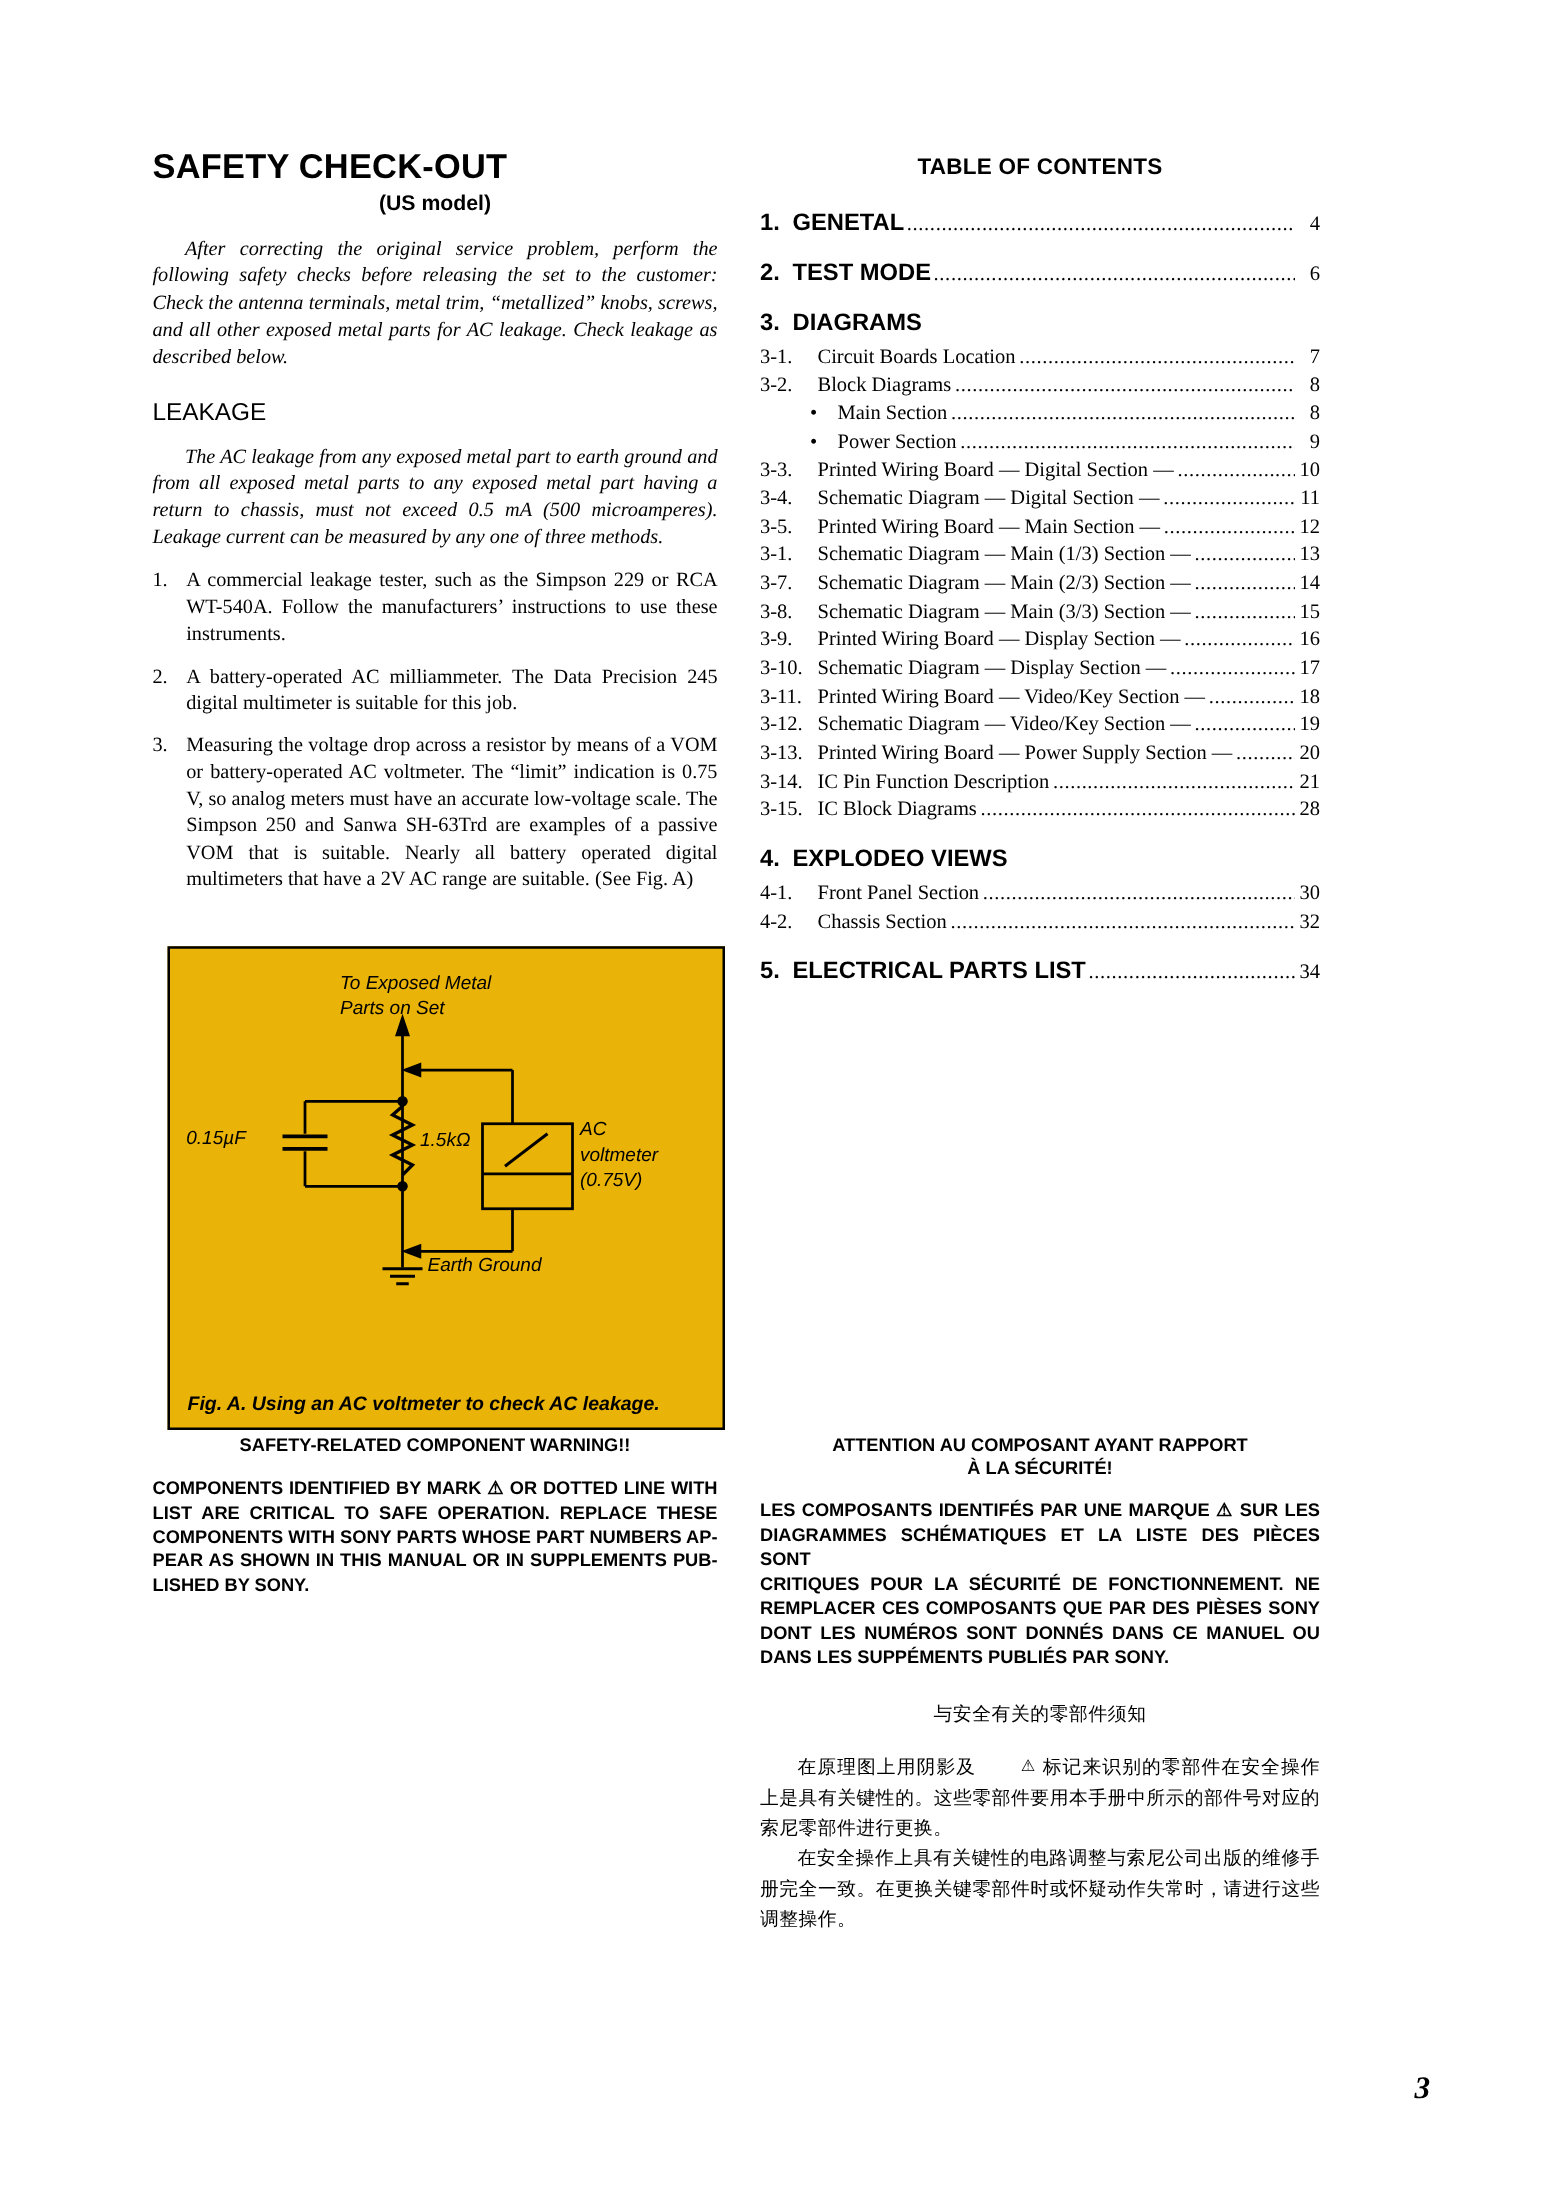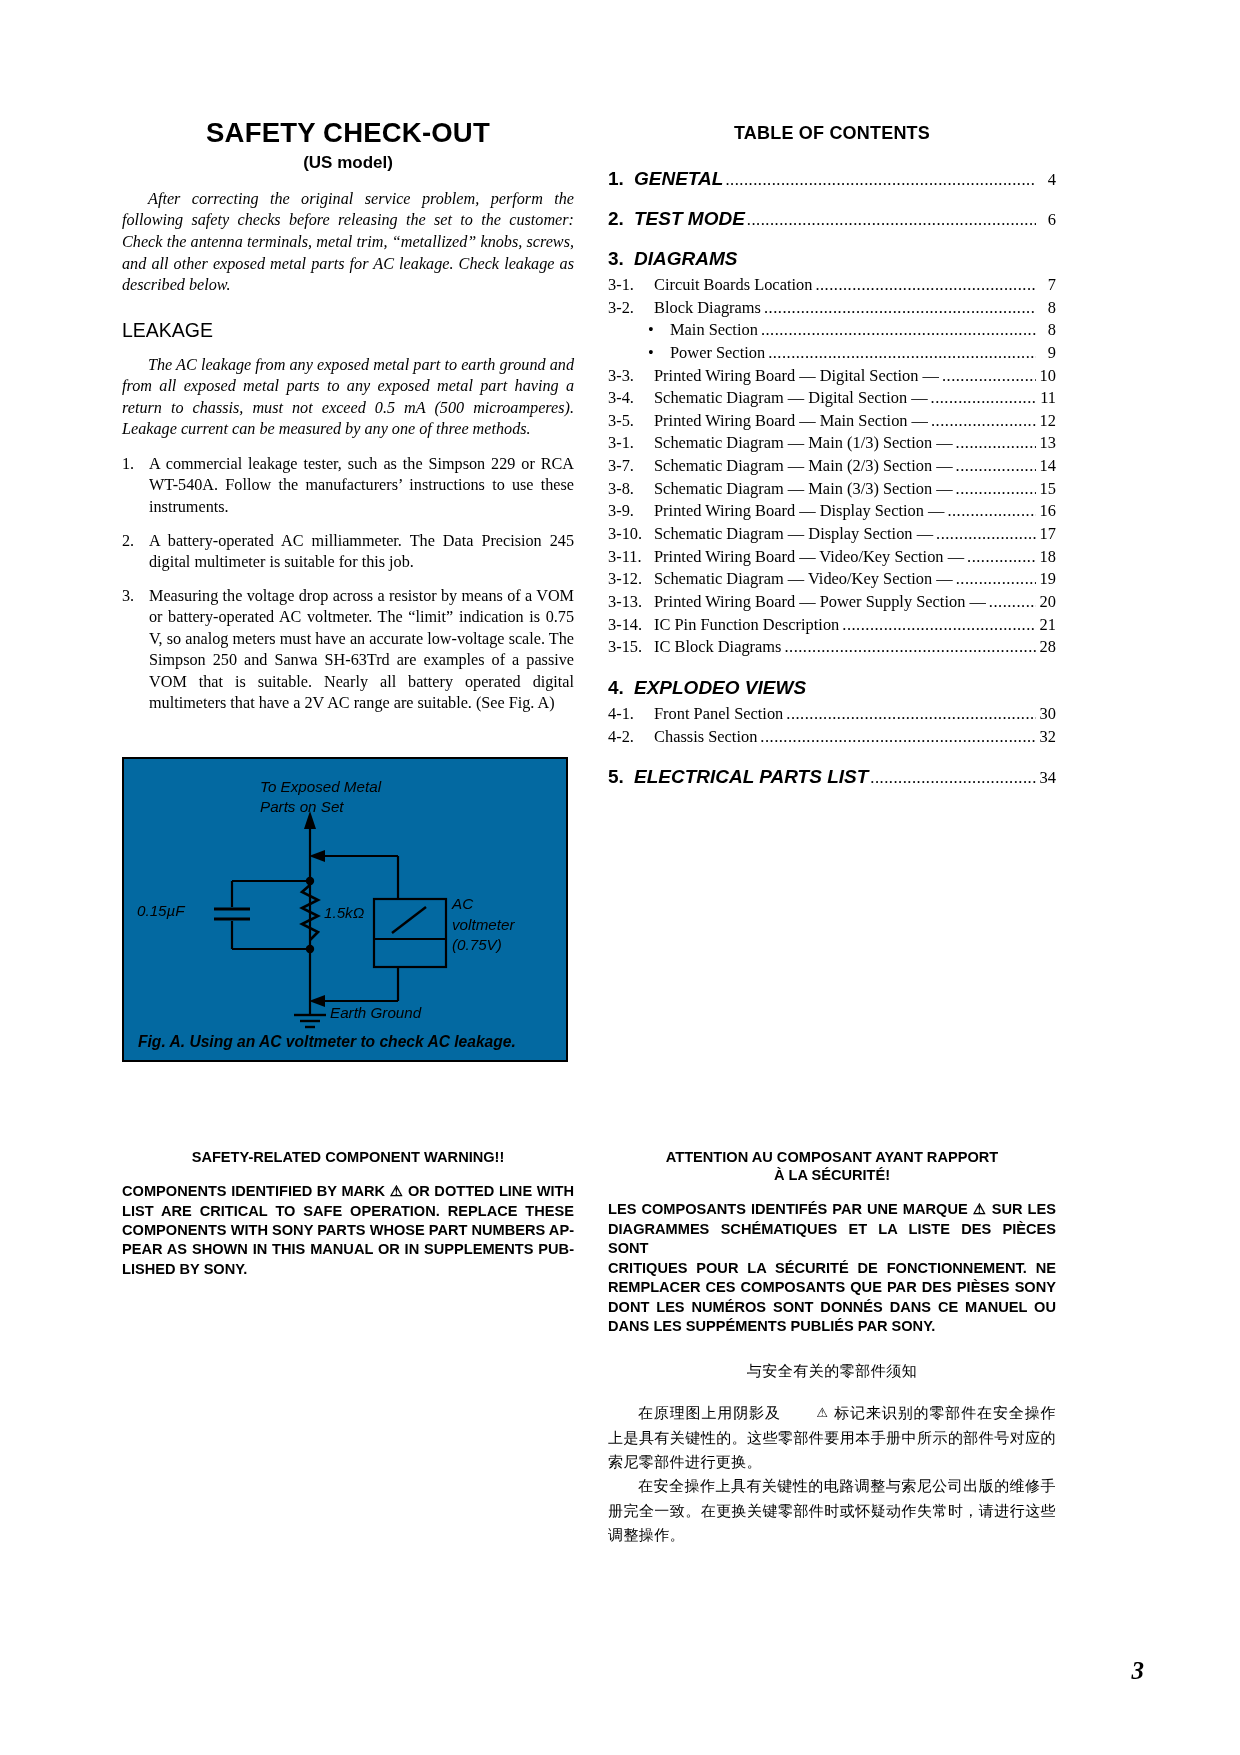--- a/index.html
+++ b/index.html
@@ -15,21 +15,21 @@
   .page { position:absolute; inset:0; }
 
   
   .col-left  { position:absolute; left:122px;  top:118px; width:452px; }
   .col-right { position:absolute; left:608px;  top:118px; width:448px; }
 
   
   .h-title {
     font-family:"Liberation Sans", sans-serif;
     font-weight:bold; font-size:27.5px; letter-spacing:0.2px;
-    text-align:center; margin:0 0 6px 0; line-height:1.1;
+    margin:0 0 6px 0; line-height:1.1;
   }
   .h-sub {
     font-family:"Liberation Sans", sans-serif;
     font-weight:bold; font-size:17px; text-align:center;
     margin:0 0 16px 0; line-height:1.1;
   }
   .h-leak {
     font-family:"Liberation Sans", sans-serif;
     font-weight:normal; font-size:19.5px;
     margin:22px 0 13px 0;
@@ -58,21 +58,21 @@
     font-weight:bold; font-size:18px; text-align:center;
     margin:5px 0 24px 0; letter-spacing:0.2px;
   }
   .toc-major {
     display:flex; align-items:baseline;
     font-family:"Liberation Sans", sans-serif;
     font-weight:bold; font-size:19px;
     margin:0 0 4px 0;
   }
   .toc-major .mj-num { width:26px; flex:none; }
-  .toc-major .mj-lbl { flex:none; white-space:nowrap;font-style:italic; }
+  .toc-major .mj-lbl { flex:none; white-space:nowrap; }
   .toc-major .dots {
     flex:1 1 auto; overflow:hidden; white-space:nowrap;
     font-family:"Liberation Serif", serif; font-weight:normal;
     font-size:16.5px; padding:0 2px; line-height:1;
     letter-spacing:0.5px;
   }
   .toc-major .mj-pg {
     flex:none; font-family:"Liberation Serif", serif;
     font-weight:normal; font-size:16.5px; text-align:right; min-width:20px;
   }
@@ -87,24 +87,24 @@
   .toc-sub .sb-lbl { flex:none; white-space:nowrap; }
   .toc-sub .dots {
     flex:1 1 auto; overflow:hidden; white-space:nowrap;
     padding:0 3px; letter-spacing:0.5px; line-height:1;
   }
   .toc-sub .sb-pg { flex:none; text-align:right; min-width:20px; }
   .toc-sub.bullet .sb-num { width:62px; text-align:left; padding-left:40px; }
 
   
   .figbox {
-    position:absolute; left:122px; top:757px;
-    width:446px; height:305px;
+    position:absolute; left:134px; top:757px;
+    width:446px; height:387px;
     border:2.2px solid #000;
-    background:#0369a1;
+    background:#eab308;
   }
   .figcap {
     position:absolute; left:14px; bottom:9px;
     font-family:"Liberation Sans", sans-serif;
     font-weight:bold; font-style:italic; font-size:15.6px;
   }
   .figsvg { position:absolute; left:0; top:0; }
 
   
   .warn-left  { position:absolute; left:122px; top:1148px; width:452px; }

